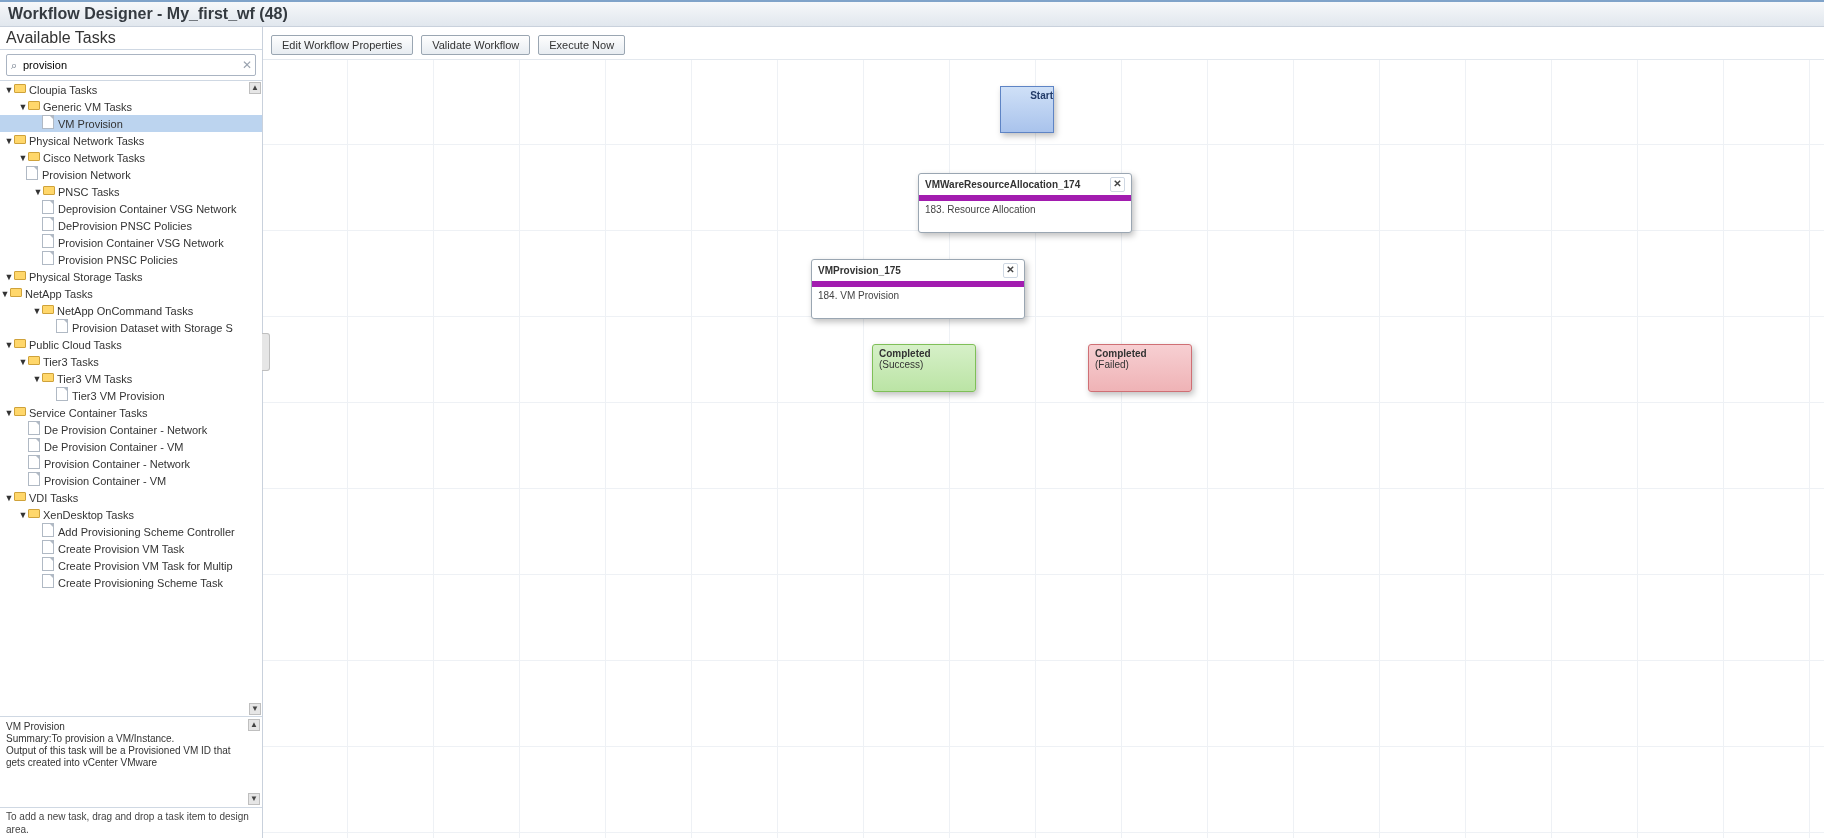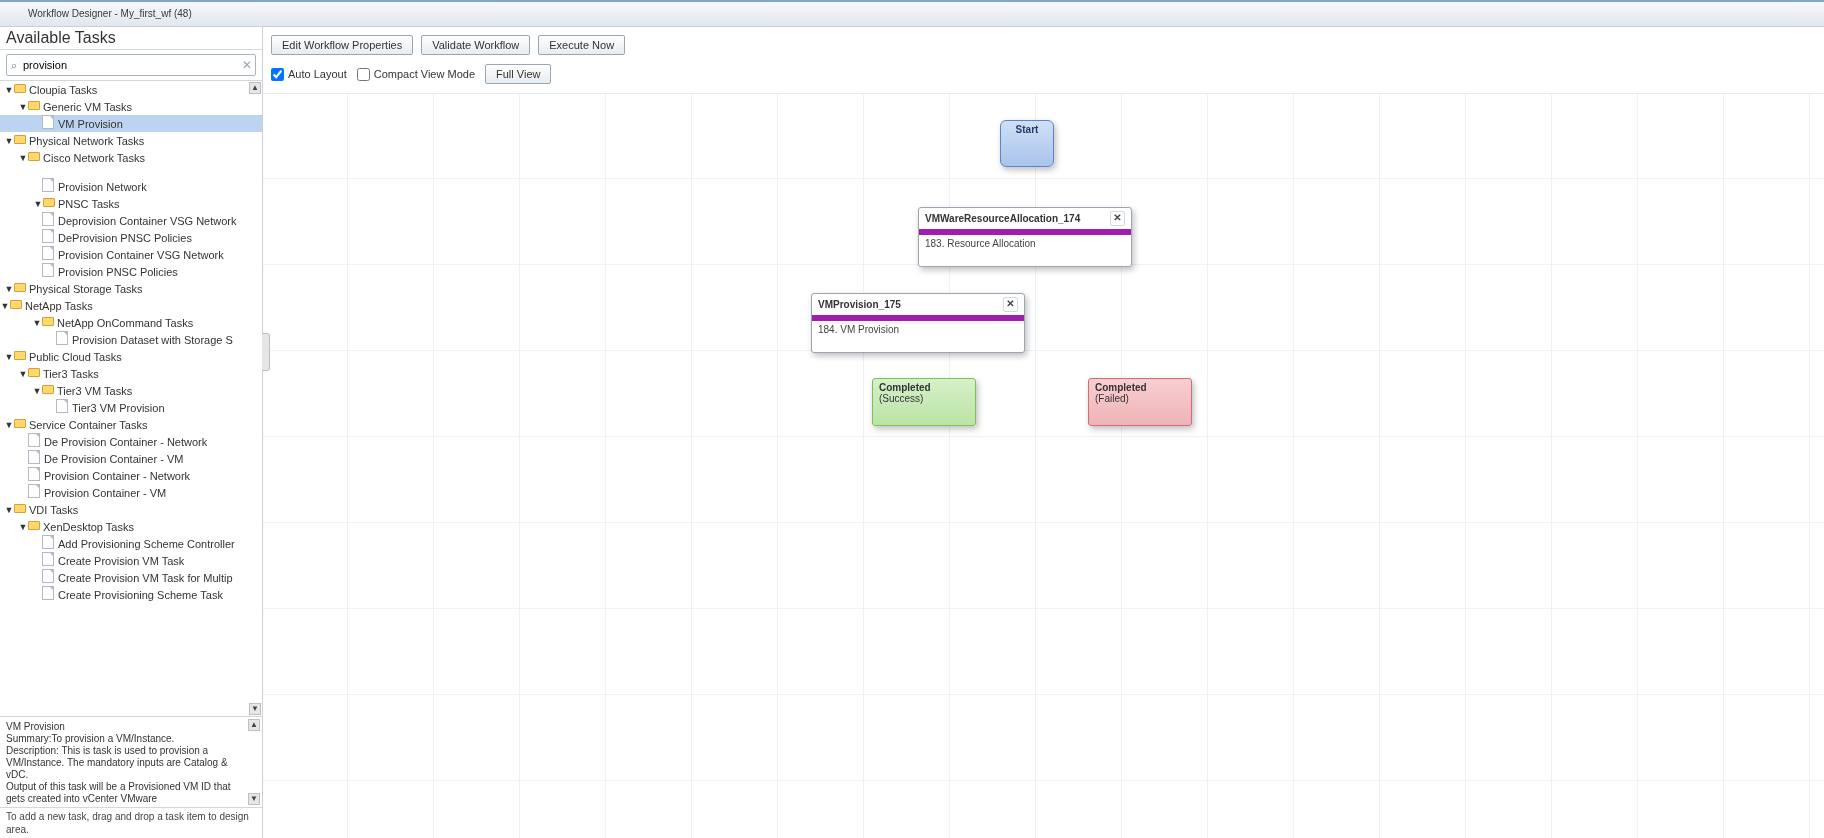--- a/index.html
+++ b/index.html
@@ -1,17 +1,17 @@
 <!DOCTYPE html>
 <html><head>
 <meta charset="utf-8">
 <style>
 html,body{margin:0;padding:0;font-family:Helvetica,Arial,sans-serif;font-size:11px;color:#333;background:#fff}
 body{width:1824px;height:838px;overflow:hidden;position:relative}
-.titlebar{height:24px;line-height:24px;border-bottom:1px solid #c9d1dc;background:#e8edf2;background:linear-gradient(#f6f8fa,#e1e7ee);padding-left:28px;font-size:10px;font-weight:normal;color:#343a40;border-top:2px solid #7fa3c9}
+.titlebar{height:24px;line-height:24px;border-bottom:1px solid #c9d1dc;background:#e8edf2;background:linear-gradient(#f6f8fa,#e1e7ee);padding-left:8px;font-size:16px;font-weight:bold;color:#343a40;border-top:2px solid #7fa3c9}
 .layout{display:flex;height:calc(838px - 26px)}
 .sidebar{width:262px;border-right:1px solid #c9d1dc;display:flex;flex-direction:column;background:#fff}
 .side-label{height:22px;line-height:22px;padding:0 6px;font-size:16px;color:#333;border-bottom:1px solid #cfd8e3}
 .searchwrap{display:flex;align-items:center;border:1px solid #aab4c2;border-radius:2px;margin:4px 6px;height:20px;background:#fff}
 .searchwrap .mag{width:14px;text-align:center;color:#6b7787;font-size:11px}
 .searchwrap input{flex:1;border:0;outline:0;font-size:11px;padding:0 2px}
 .searchwrap .clear{width:16px;text-align:center;color:#9aa3af;font-size:12px;cursor:pointer}
 .tree{flex:1;overflow:hidden;position:relative;border-top:1px solid #cfd8e3}
 .tree-inner{position:absolute;inset:0;overflow-y:auto;overflow-x:hidden;padding:0}
 .tree .row{height:17px;line-height:17px;white-space:nowrap;overflow:hidden;padding-right:4px;cursor:default}
@@ -33,21 +33,21 @@
 .toolbar{display:flex;align-items:center;gap:8px;height:28px;padding:4px 8px 0 8px}
 .btn{border:1px solid #9aa6b2;background:linear-gradient(#fefefe,#e7ecf1);border-radius:2px;padding:3px 10px;font-size:11px;color:#333;cursor:pointer}
 .options{display:flex;align-items:center;gap:10px;height:26px;padding:2px 8px 6px 8px}
 .chk{display:flex;align-items:center;gap:4px;font-size:11px;color:#333}
 .chk input{margin:0}
 .canvas{flex:1;position:relative;border-top:1px solid #e3e8ee;background-image:linear-gradient(90deg,#eef1f5 1px,transparent 1px),linear-gradient(#eef1f5 1px,transparent 1px);background-size:86px 86px;background-position:-2px -2px;overflow:hidden}
 .node{position:absolute;border:1px solid #9aa6b2;border-radius:3px;background:#fff;box-shadow:2px 3px 6px rgba(0,0,0,.25)}
 .node .hdr{font-weight:bold;font-size:10px;padding:3px 6px;border-bottom:6px solid #a21caf;display:flex;align-items:center;justify-content:space-between}
 .node .body{font-size:10px;padding:3px 6px;color:#444}
 .close-x{width:13px;height:13px;text-align:center;line-height:12px;font-weight:bold;color:#444;cursor:pointer;border:1px solid #cfd8e3;border-radius:2px;font-size:10px}
-.startnode{position:absolute;width:52px;height:42px;border:1px solid #5e84c5;border-radius:6px;background:linear-gradient(#cfe0f7,#a9c3ec);box-shadow:2px 3px 6px rgba(0,0,0,.25);text-align:center;padding-top:3px;font-weight:bold;font-size:10px;color:#233b68}
+.startnode{position:absolute;width:52px;height:42px;border:1px solid #5e84c5;border-radius:0;background:linear-gradient(#cfe0f7,#a9c3ec);box-shadow:2px 3px 6px rgba(0,0,0,.25);text-align:right;padding-top:3px;font-weight:bold;font-size:10px;color:#233b68}
 .endnode{position:absolute;width:90px;height:40px;border-radius:3px;box-shadow:2px 3px 6px rgba(0,0,0,.25);padding:3px 6px;font-size:10px}
 .endnode .t{font-weight:bold}
 .endnode.ok{background:linear-gradient(#d6f0c8,#bbe4a5);border:1px solid #7fbf58}
 .endnode.fail{background:linear-gradient(#f7cfd2,#efb3b6);border:1px solid #cf6f74}
 svg.edges{position:absolute;inset:0;pointer-events:none}
 .splitter-nub{position:absolute;left:262px;top:333px;width:7px;height:36px;background:#e6e6e6;border:1px solid #bfbfbf;border-left:0;border-radius:0 3px 3px 0}
 </style>
 </head>
 <body>
 
@@ -62,21 +62,21 @@
       <span class="clear">✕</span>
     </div>
     <div class="tree">
       <span class="tree-scroll-up">▲</span>
       <div class="tree-inner" id="tree-inner">
           <div class="row" style="padding-left: 4px;"><span class="arrow">▼</span><span class="fold"></span><span class="lbl">Cloupia Tasks</span></div>
           <div class="row" style="padding-left: 18px;"><span class="arrow">▼</span><span class="fold"></span><span class="lbl">Generic VM Tasks</span></div>
           <div class="row sel" style="padding-left: 32px;"><span class="arrow"></span><span class="file"></span><span class="lbl">VM Provision</span></div>
           <div class="row" style="padding-left: 4px;"><span class="arrow">▼</span><span class="fold"></span><span class="lbl">Physical Network Tasks</span></div>
           <div class="row" style="padding-left: 18px;"><span class="arrow">▼</span><span class="fold"></span><span class="lbl">Cisco Network Tasks</span></div>
-          <div class="row" style="padding-left: 32px; margin-top: 12px;"><span class="arrow"></span><span class="file"></span><span class="lbl">Provision Network</span></div>
+          <div class="row" style="padding-left: 16px;"><span class="arrow"></span><span class="file"></span><span class="lbl">Provision Network</span></div>
           <div class="row" style="padding-left: 18px; margin-left: 15px;"><span class="arrow">▼</span><span class="fold"></span><span class="lbl">PNSC Tasks</span></div>
           <div class="row" style="padding-left: 32px;"><span class="arrow"></span><span class="file"></span><span class="lbl">Deprovision Container VSG Network</span></div>
           <div class="row" style="padding-left: 32px;"><span class="arrow"></span><span class="file"></span><span class="lbl">DeProvision PNSC Policies</span></div>
           <div class="row" style="padding-left: 32px;"><span class="arrow"></span><span class="file"></span><span class="lbl">Provision Container VSG Network</span></div>
           <div class="row" style="padding-left: 32px;"><span class="arrow"></span><span class="file"></span><span class="lbl">Provision PNSC Policies</span></div>
           <div class="row" style="padding-left: 4px;"><span class="arrow">▼</span><span class="fold"></span><span class="lbl">Physical Storage Tasks</span></div>
           <div class="row" style="padding-left: 0;"><span class="arrow">▼</span><span class="fold"></span><span class="lbl">NetApp Tasks</span></div>
           <div class="row" style="padding-left: 32px;"><span class="arrow">▼</span><span class="fold"></span><span class="lbl">NetApp OnCommand Tasks</span></div>
           <div class="row" style="padding-left: 46px;"><span class="arrow"></span><span class="file"></span><span class="lbl">Provision Dataset with Storage S</span></div>
           <div class="row" style="padding-left: 4px;"><span class="arrow">▼</span><span class="fold"></span><span class="lbl">Public Cloud Tasks</span></div>
@@ -95,44 +95,32 @@
           <div class="row" style="padding-left: 32px;"><span class="arrow"></span><span class="file"></span><span class="lbl">Create Provision VM Task for Multip</span></div>
           <div class="row" style="padding-left: 32px;"><span class="arrow"></span><span class="file"></span><span class="lbl">Create Provisioning Scheme Task</span></div>
         </div>
       <span class="tree-scroll-dn">▼</span>
     </div>
     <div class="infobox">
       <span class="sc up">▲</span>
       <div class="txt">
         <div>VM Provision</div>
         <div>Summary:To provision a VM/Instance.</div>
-        <div>Description: This is task is used to provision a VM/Instance. The mandatory inputs are Catalog &amp; vDC.</div>
         <div> Output of this task will be a Provisioned VM ID that gets created into vCenter VMware</div>
       </div>
       <span class="sc dn">▼</span>
     </div>
     <div class="hint">To add a new task, drag and drop a task item to design area.</div>
   </div>
 
   <div class="main">
     <div class="toolbar">
       <button class="btn">Edit Workflow Properties</button>
       <button class="btn">Validate Workflow</button>
       <button class="btn">Execute Now</button>
-    </div>
-    <div class="options">
-      <label class="chk">
-        <input type="checkbox" checked="" style="">
-        <span>Auto Layout</span>
-      </label>
-      <label class="chk">
-        <input type="checkbox" style="">
-        <span>Compact View Mode</span>
-      </label>
-      <button class="btn">Full View</button>
     </div>
 
     <div class="canvas">
 
       <svg class="edges">
         <defs>
           <marker id="ag" viewBox="0 0 10 10" refX="9" refY="5" markerWidth="7" markerHeight="7" orient="auto">
             <path d="M0,0 L10,5 L0,10 z" fill="#3fbf3f"></path>
           </marker>
           <marker id="ar" viewBox="0 0 10 10" refX="9" refY="5" markerWidth="7" markerHeight="7" orient="auto">

